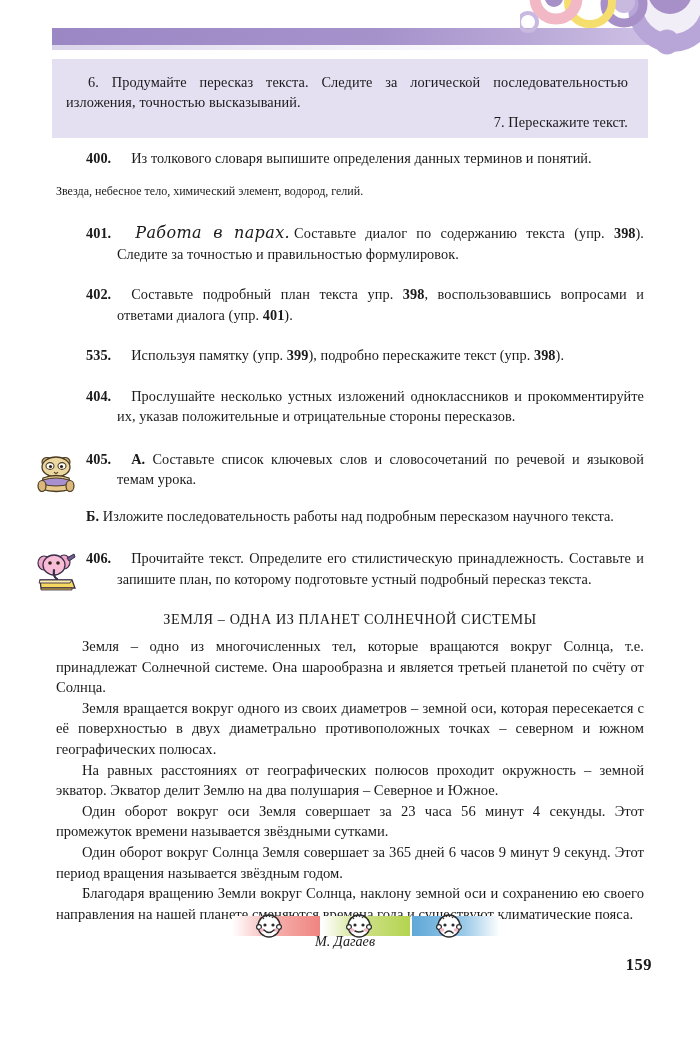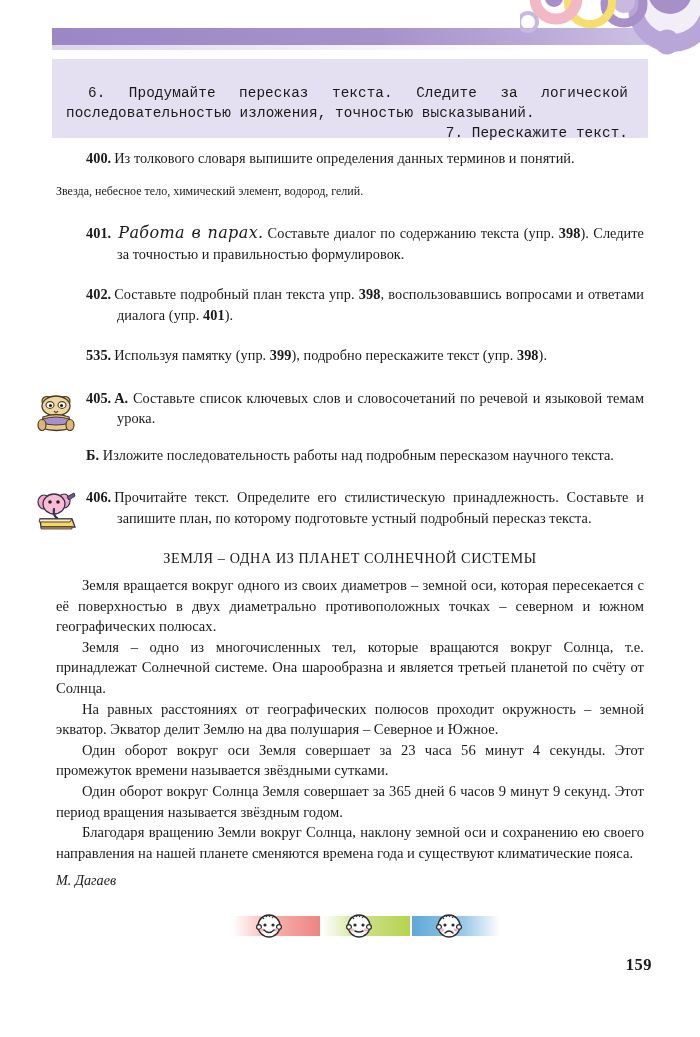--- a/index.html
+++ b/index.html
@@ -58,22 +58,21 @@
   }
 
   .callout {
     position: absolute;
     left: 52px;
     top: 59px;
     width: 596px;
     height: 79px;
     background: #e4dff1;
     box-sizing: border-box;
-    padding: 24px 20px 10px 14px;
-    font-family: Liberation Mono, monospace;
+    padding: 13px 20px 10px 14px;
   }
   .callout p {
     margin: 0;
     font-size: 14.3px;
     line-height: 20px;
     text-align: justify;
     text-justify: inter-word;
     letter-spacing: .1px;
   }
   .callout p.l1 { text-indent: 22px; }
@@ -98,21 +97,21 @@
     font-size: 14.3px;
     line-height: 20.5px;
     text-align: justify;
     text-justify: inter-word;
     letter-spacing: .05px;
   }
   .ex p + p { margin-top: 16px; }
 
   .num {
     font-weight: bold;
-    margin-right: 3px;
+    margin-right: 20px;
   }
   b, .b { font-weight: bold; }
 
   
   .hang {
     padding-left: 31px;
     text-indent: -31px;
   }
   .hang-none { text-indent: 0; padding-left: 0; }
 
@@ -151,21 +150,21 @@
   .article p {
     margin: 0;
     font-size: 14.6px;
     line-height: 20.6px;
     text-align: justify;
     text-justify: inter-word;
     text-indent: 26px;
   }
   .author {
     margin-top: 9px;
-    text-align: left;
+    text-align: center;
     font-style: italic;
     font-size: 14.2px;
     padding-right: 10px;
   }
 
   
   .mood-row {
     position: absolute;
     left: 0;
     top: 916px;
@@ -243,20 +242,23 @@
     </div>
 
     <div class="ex" style="margin-top:20px">
       <p class="hang"><span class="num">402.</span><span>Составьте подробный план текста упр. </span><b>398</b><span>, воспользовавшись вопро­сами и ответами диалога (упр. </span><b>401</b><span>).</span></p>
     </div>
 
     <div class="ex" style="margin-top:20px">
       <p class="hang"><span class="num">535.</span><span>Используя памятку (упр. </span><b>399</b><span>), подробно перескажите текст (упр. </span><b>398</b><span>).</span></p>
     </div>
 
+    <div class="ex" style="margin-top:20px">
+      <p class="hang"><span class="num">404.</span><span>Прослушайте несколько устных изложений одноклассников и проком­ментируйте их, указав положительные и отрицательные стороны пересказов.</span></p>
+    </div>
 
     <div class="ex" style="margin-top:22px">
       <svg class="ex-icon" viewBox="0 0 44 44">
         <ellipse cx="13" cy="11" rx="5" ry="4.5" fill="#d9b87a" stroke="#4a3b22" stroke-width="1.2"></ellipse>
         <ellipse cx="31" cy="11" rx="5" ry="4.5" fill="#d9b87a" stroke="#4a3b22" stroke-width="1.2"></ellipse>
         <ellipse cx="22" cy="16" rx="14" ry="10" fill="#edd7a0" stroke="#4a3b22" stroke-width="1.3"></ellipse>
         <ellipse cx="16" cy="15" rx="4" ry="3.4" fill="#ffffff" stroke="#4a3b22" stroke-width="1.1"></ellipse>
         <ellipse cx="28" cy="15" rx="4" ry="3.4" fill="#ffffff" stroke="#4a3b22" stroke-width="1.1"></ellipse>
         <circle cx="16.5" cy="15.5" r="1.6" fill="#2b2113"></circle>
         <circle cx="27.5" cy="15.5" r="1.6" fill="#2b2113"></circle>
@@ -281,22 +283,22 @@
         <path d="M33 8 l7 -4 l1 3 l-6 4 z" fill="#6e5c8e" stroke="#3a2e4a" stroke-width="1"></path>
         <path d="M6 30 l32 0 l3 8 l-34 0 z" fill="#f4d860" stroke="#3a2e4a" stroke-width="1.3"></path>
         <path d="M6 30 l32 0 l-2 3 l-31 0 z" fill="#fcefae" stroke="#3a2e4a" stroke-width=".9"></path>
         <path d="M7 38 l31 0 l0 2 l-31 0 z" fill="#c9aa3e" stroke="#3a2e4a" stroke-width=".8"></path>
       </svg>
       <p class="hang"><span class="num">406.</span><span>Прочитайте текст. Определите его стилистическую принадлежность. Составьте и запишите план, по которому подготовьте устный подробный пересказ текста.</span></p>
     </div>
 
     <div class="article">
       <h2 class="article-title">ЗЕМЛЯ – ОДНА ИЗ ПЛАНЕТ СОЛНЕЧНОЙ СИСТЕМЫ</h2>
+      <p>Земля – одно из многочисленных тел, которые вращаются вокруг Солнца, т.е. принадлежат Солнечной системе. Она шарообразна и является третьей планетой по счёту от Солнца.</p>
       <p>Земля вращается вокруг одного из своих диаметров – земной оси, которая пересекается с её поверхностью в двух диаметрально противопо­ложных точках – северном и южном географических полюсах.</p>
-      <p>Земля – одно из многочисленных тел, которые вращаются вокруг Солнца, т.е. принадлежат Солнечной системе. Она шарообразна и является третьей планетой по счёту от Солнца.</p>
       <p>На равных расстояниях от географических полюсов проходит окруж­ность – земной экватор. Экватор делит Землю на два полушария – Север­ное и Южное.</p>
       <p>Один оборот вокруг оси Земля совершает за 23 часа 56 минут 4 секунды. Этот промежуток времени называется звёздными сутками.</p>
       <p>Один оборот вокруг Солнца Земля совершает за 365 дней 6 часов 9 ми­нут 9 секунд. Этот период вращения называется звёздным годом.</p>
       <p>Благодаря вращению Земли вокруг Солнца, наклону земной оси и со­хранению ею своего направления на нашей планете сменяются времена года и существуют климатические пояса.</p>
       <div class="author">М. Дагаев</div>
     </div>
   </div>
 
   <div class="mood-row">
     <div class="mood mood-1">

